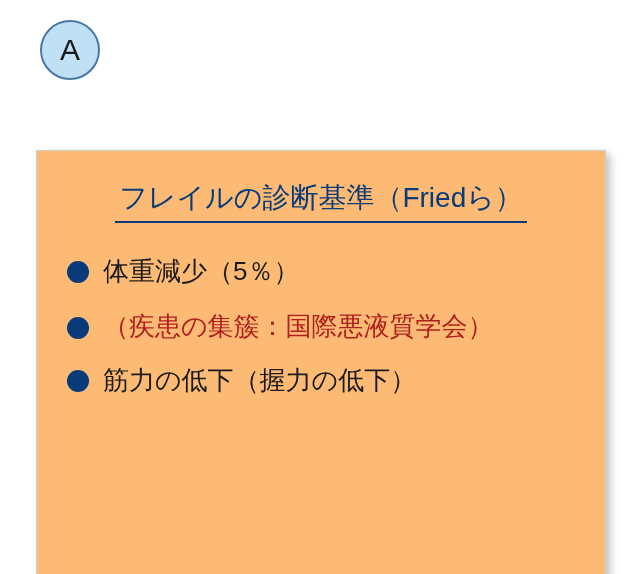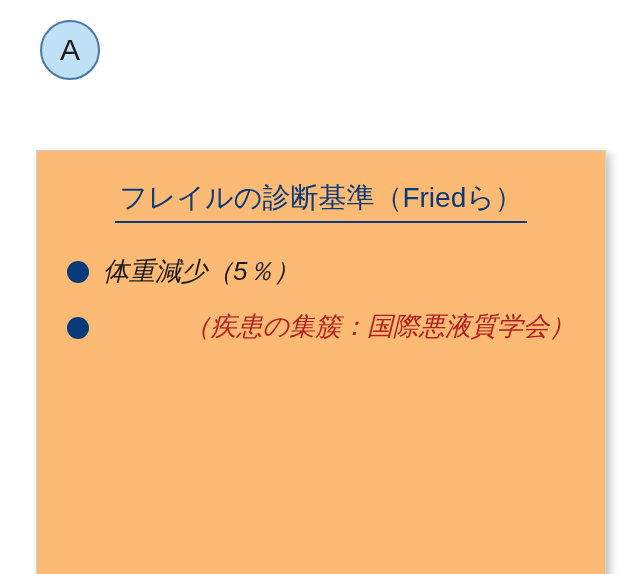--- a/index.html
+++ b/index.html
@@ -57,21 +57,20 @@
   }
   .card-title span {
     border-bottom: 2px solid #093a7a;
     padding: 0 4px 4px 4px;
     display: inline-block;
   }
   ul.criteria {
     list-style: none;
     padding: 0;
     margin: 0;
-    font-style: italic;
   }
   ul.criteria > li {
     position: relative;
     padding-left: 36px;
     font-size: 26px;
     line-height: 1.6;
     margin-bottom: 14px;
     color: #1a1a1a;
   }
   ul.criteria > li::before {
@@ -83,21 +82,20 @@
     height: 22px;
     border-radius: 50%;
     background: #093a7a;
   }
   .sub {
     display: block;
     padding-left: 0;
     color: #b01e1e;
     font-size: 26px;
     line-height: 1.5;
-    text-align: right;
   }
   .nowrap { white-space: nowrap; }
 </style>
 </head>
 <body>
 
 <div class="page">
 
   <div class="badge">
     <span>A</span>
@@ -107,16 +105,19 @@
     <div class="card-title">
       <span>フレイルの診断基準（Friedら）</span>
     </div>
     <ul class="criteria">
       <li>
         <span class="nowrap">体重減少（5％）</span>
       </li>
       <li>
         <span class="sub nowrap">（疾患の集簇：国際悪液質学会）</span>
       </li>
+      <li>
+        <span class="nowrap">筋力の低下（握力の低下）</span>
+      </li>
     </ul>
   </div>
 
 </div>
 
 </body></html>

